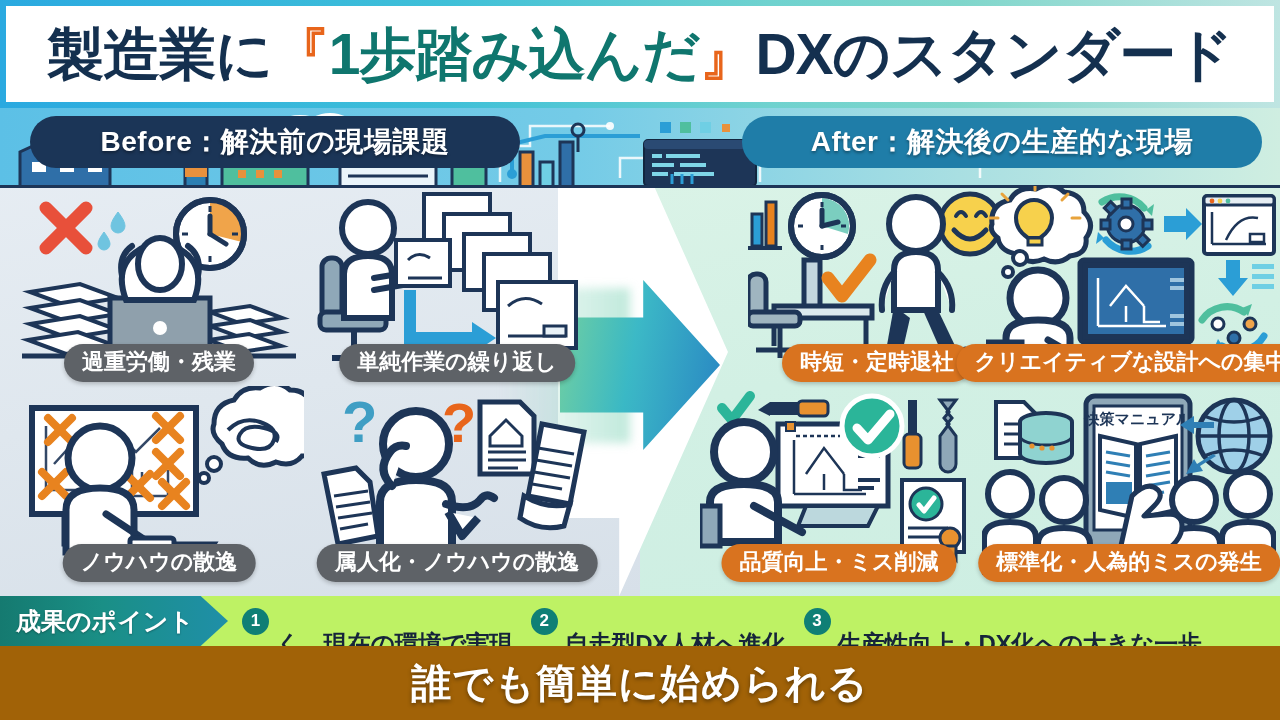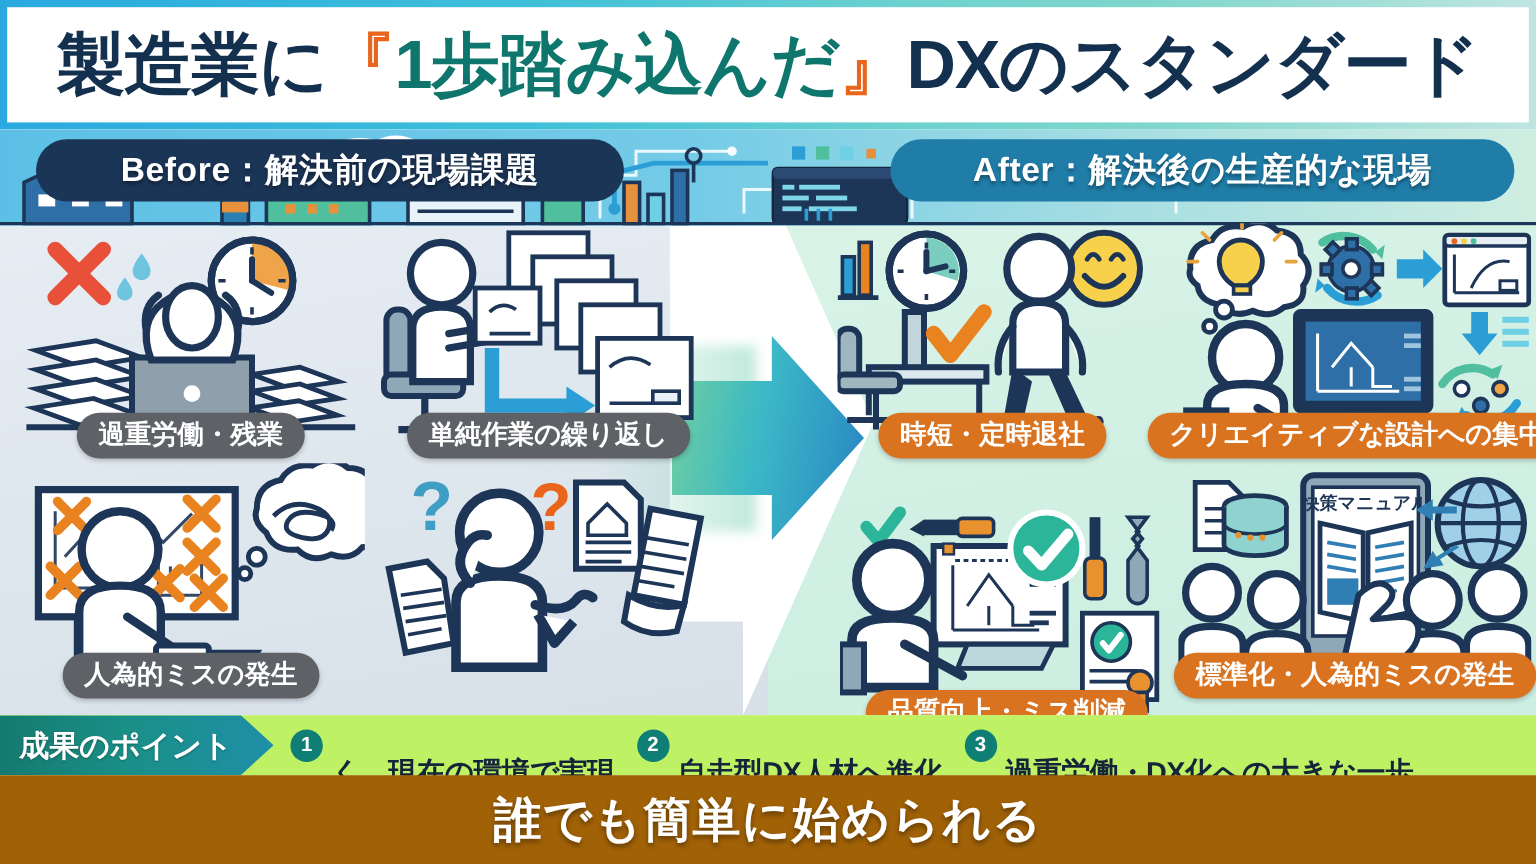--- a/index.html
+++ b/index.html
@@ -61,23 +61,23 @@
         font-weight:bold;font-size:22px;color:#fff;line-height:1.1;
         box-shadow:0 2px 4px rgba(0,0,0,.22);}
   .pill-gray{background:#5e6267;}
   .pill-orange{background:#d9731f;}
 
   
   #cell-b1{left:14px;top:78px;width:290px;height:200px;}
   #cell-b2{left:312px;top:78px;width:290px;height:200px;}
   #cell-b3{left:14px;top:278px;width:290px;height:200px;}
   #cell-b4{left:312px;top:278px;width:290px;height:200px;}
-  #cell-a1{left:698px;top:78px;width:258px;height:200px;}
+  #cell-a1{left:748px;top:78px;width:258px;height:200px;}
   #cell-a2{left:986px;top:78px;width:290px;height:200px;}
-  #cell-a3{left:700px;top:278px;width:278px;height:200px;margin-top:31px;}
+  #cell-a3{left:700px;top:278px;width:278px;height:200px;}
   #cell-a4{left:982px;top:278px;width:294px;height:200px;}
 
   #cell-b1 .pill,#cell-b2 .pill,#cell-b3 .pill,#cell-b4 .pill{bottom:4px;}
   #cell-a1 .pill,#cell-a2 .pill,#cell-a3 .pill,#cell-a4 .pill{bottom:4px;}
 
   
   .results{position:absolute;left:0;top:596px;width:1280px;height:50px;
            background:#bef264;display:flex;align-items:center;}
   .results-tag{position:relative;height:50px;width:228px;flex:0 0 228px;
            background:linear-gradient(90deg,#157a70 0%,#1a8f86 45%,#1f8fa8 100%);
@@ -357,21 +357,21 @@
 
         <path d="M92 158 L200 158 L186 180 L78 180 Z" fill="#bcd8dd" stroke="#1d3557" stroke-width="5"></path>
 
         <g>
           <circle cx="86" cy="72" r="32" fill="#ffffff" stroke="#1d3557" stroke-width="7"></circle>
           <path d="M52 166 L52 124 q0-22 34-22 q34 0 34 22 L120 166 Z" fill="#ffffff" stroke="#1d3557" stroke-width="7"></path>
           <path d="M92 128 L134 156" fill="none" stroke="#1d3557" stroke-width="7" stroke-linecap="round"></path>
           <rect x="116" y="152" width="44" height="14" rx="3" fill="#ffffff" stroke="#1d3557" stroke-width="5"></rect>
         </g>
       </svg>
-      <div class="pill pill-gray">人為的ミスの発生</div>
+      <div class="pill pill-gray">ノウハウの散逸</div>
     </div>
 
     <div class="cell" id="cell-b4">
       <svg class="cell-art" viewBox="0 0 290 200">
 
         <text x="30" y="56" font-size="58" font-weight="bold" fill="#3f9ec4" font-family="Liberation Sans, sans-serif">?</text>
         <text x="130" y="56" font-size="56" font-weight="bold" fill="#e8651b" font-family="Liberation Sans, sans-serif">?</text>
 
         <g>
           <path d="M168 16 L208 16 L222 30 L222 88 L168 88 Z" fill="#ffffff" stroke="#1d3557" stroke-width="5"></path>
@@ -403,20 +403,21 @@
         </g>
 
         <g>
           <circle cx="104" cy="58" r="33" fill="#ffffff" stroke="#1d3557" stroke-width="8"></circle>
           <path d="M68 170 L68 116 q0-22 36-22 q36 0 36 22 L140 170 Z" fill="#ffffff" stroke="#1d3557" stroke-width="8"></path>
           <path d="M80 100 q-16 -16 -2 -34 q6 -8 16 -6" fill="#ffffff" stroke="#1d3557" stroke-width="8" stroke-linecap="round"></path>
           <path d="M134 118 q24 8 34 -4 q6 -8 14 -2" fill="none" stroke="#1d3557" stroke-width="8" stroke-linecap="round"></path>
           <path d="M136 126 L150 150 L166 132" fill="#ffffff" stroke="#1d3557" stroke-width="8" stroke-linejoin="round"></path>
         </g>
       </svg>
+      <div class="pill pill-gray">属人化・ノウハウの散逸</div>
     </div>
 
     <div class="cell" id="cell-a1">
       <svg class="cell-art" viewBox="0 0 258 200">
 
         <g>
           <circle cx="74" cy="40" r="31" fill="#ffffff" stroke="#1d3557" stroke-width="6"></circle>
           <path d="M74 40 L74 12 A28 28 0 0 1 100 48 Z" fill="#64c6b4" opacity=".85"></path>
           <circle cx="74" cy="40" r="31" fill="none" stroke="#1d3557" stroke-width="6"></circle>
           <g stroke="#1d3557" stroke-width="3">
@@ -737,21 +738,21 @@
       <div class="res-item">
         <span class="res-num">1</span>
         <span class="res-text">く、現在の環境で実現</span>
       </div>
       <div class="res-item">
         <span class="res-num">2</span>
         <span class="res-text">自走型DX人材へ進化</span>
       </div>
       <div class="res-item">
         <span class="res-num">3</span>
-        <span class="res-text">過重労働・DX化への大きな一歩</span>
+        <span class="res-text">生産性向上・DX化への大きな一歩</span>
       </div>
     </div>
   </div>
 
   <div class="footer">
     <div class="footer-text">誰でも簡単に始められる</div>
   </div>
 
 </div>
 

